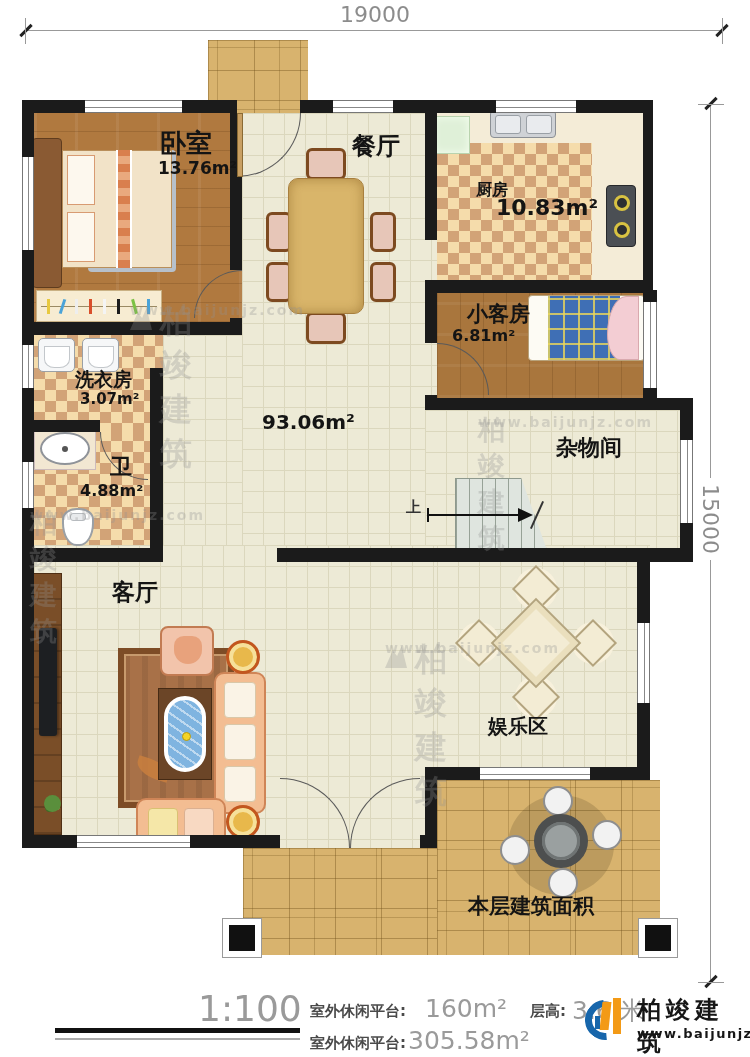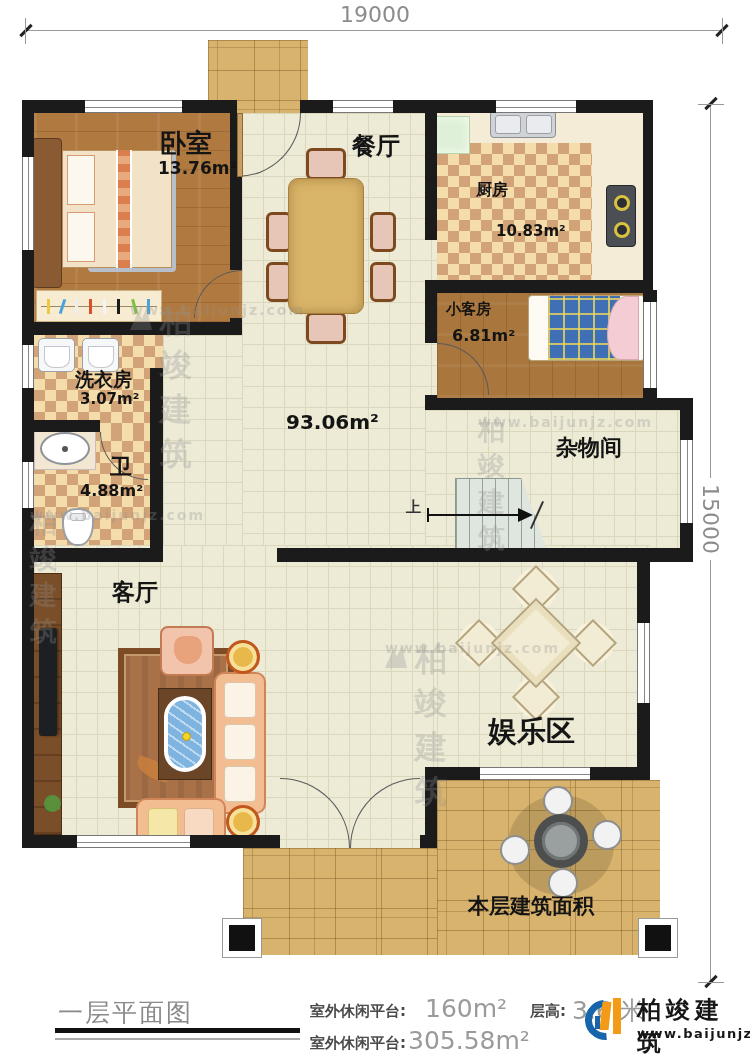--- a/index.html
+++ b/index.html
@@ -237,31 +237,31 @@
       <div style="left:6px;top:6px;width:26px;height:26px;background:#111;"></div>
     </div>
   <div style="left:638px;top:918px;width:40px;height:40px;background:#fff;border:1px solid #999;">
       <div style="left:6px;top:6px;width:26px;height:26px;background:#111;"></div>
     </div>
 
   <div class="lbl" style="left:160px;top:130px;font-size:26px;">卧室</div>
   <div class="lbl" style="left:158px;top:160px;font-size:17px;">13.76m²</div>
   <div class="lbl" style="left:352px;top:134px;font-size:24px;">餐厅</div>
   <div class="lbl" style="left:476px;top:182px;font-size:16px;">厨房</div>
-  <div class="lbl" style="left:496px;top:224px;font-size:15px;">10.83m²</div>
-  <div class="lbl" style="left:446px;top:303px;font-size:15px;font-family:Liberation Mono, monospace;">小客房</div>
+  <div class="lbl" style="left:496px;top:196px;font-size:22px;">10.83m²</div>
+  <div class="lbl" style="left:467px;top:303px;font-size:21px;">小客房</div>
   <div class="lbl" style="left:452px;top:328px;font-size:16px;">6.81m²</div>
   <div class="lbl" style="left:75px;top:370px;font-size:19px;">洗衣房</div>
   <div class="lbl" style="left:80px;top:392px;font-size:15px;">3.07m²</div>
   <div class="lbl" style="left:110px;top:455px;font-size:22px;">卫</div>
   <div class="lbl" style="left:80px;top:483px;font-size:16px;">4.88m²</div>
-  <div class="lbl" style="left:262px;top:412px;font-size:20px;margin-left:24px;">93.06m²</div>
+  <div class="lbl" style="left:262px;top:412px;font-size:20px;">93.06m²</div>
   <div class="lbl" style="left:556px;top:436px;font-size:22px;">杂物间</div>
   <div class="lbl" style="left:112px;top:580px;font-size:23px;">客厅</div>
-  <div class="lbl" style="left:488px;top:716px;font-size:29px;text-align:center;">娱乐区</div>
+  <div class="lbl" style="left:488px;top:716px;font-size:20px;text-align:center;">娱乐区</div>
   <div class="lbl" style="left:468px;top:895px;font-size:21px;">本层建筑面积</div>
 
   <div class="wm" style="left:130px;top:300px;width:270px;">
     <span class="wm-name" style="font-size:32px;"><span class="wm-glyph" style="position:relative;"></span><span>柏竣建筑</span></span>
     <span class="wm-url">www.baijunjz.com</span>
   </div>
   <div class="wm" style="left:30px;top:505px;width:230px;">
     <span class="wm-name" style="font-size:27px;">
         <span>柏竣建筑</span>
       </span>
@@ -284,21 +284,21 @@
   <div class="dimline" style="left:25px;top:18px;width:1px;height:26px;"></div>
   <div class="dimline" style="left:722px;top:18px;width:1px;height:26px;"></div>
   <div style="left:332px;top:2px;font-size:22px;color:#8c8c8c;background:#fff;padding:0 8px;">19000</div>
   <div class="dimline" style="left:710px;top:104px;width:1px;height:878px;"></div>
   <div class="tick" style="left:703px;top:102px;"></div>
   <div class="tick" style="left:703px;top:980px;"></div>
   <div class="dimline" style="left:698px;top:104px;width:26px;height:1px;"></div>
   <div class="dimline" style="left:698px;top:982px;width:26px;height:1px;"></div>
   <div style="left:698px;top:478px;font-size:22px;color:#8c8c8c;background:#fff;writing-mode:vertical-rl;padding:6px 0;">15000</div>
 
-  <div style="left:58px;top:996px;font-size:25px;color:#8a8a8a;letter-spacing:2px;">一层平面图</div>
+  <div style="left:198px;top:988px;font-size:36px;color:#9a9a9a;">1:100</div>
   <div style="left:55px;top:1028px;width:245px;height:5px;background:#111;"></div>
   <div style="left:55px;top:1038px;width:245px;height:2px;background:#aaa;"></div>
   <div style="left:310px;top:1002px;font-size:15px;font-weight:bold;color:#4a4a4a;">室外休闲平台:</div>
   <div style="left:425px;top:994px;font-size:25px;color:#9a9a9a;">160m²</div>
   <div style="left:530px;top:1002px;font-size:15px;font-weight:bold;color:#4a4a4a;">层高:</div>
   <div style="left:572px;top:994px;font-size:25px;color:#9a9a9a;">3.6 米</div>
   <div style="left:310px;top:1034px;font-size:15px;font-weight:bold;color:#4a4a4a;">室外休闲平台:</div>
   <div style="left:408px;top:1026px;font-size:25px;color:#9a9a9a;">305.58m²</div>
 
   <div style="left:585px;top:992px;width:160px;height:60px;">

